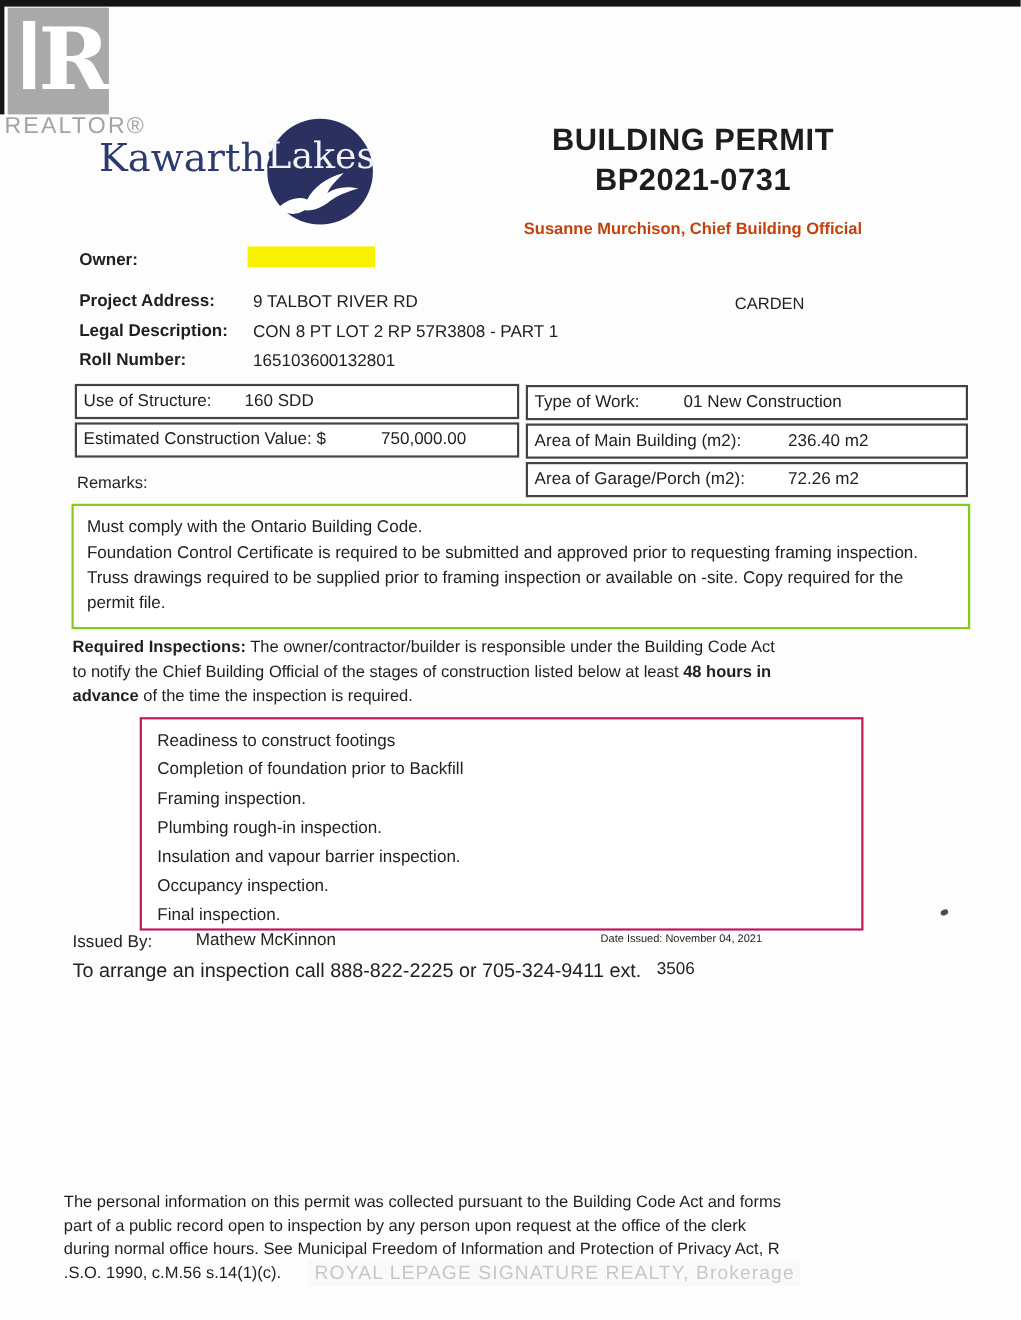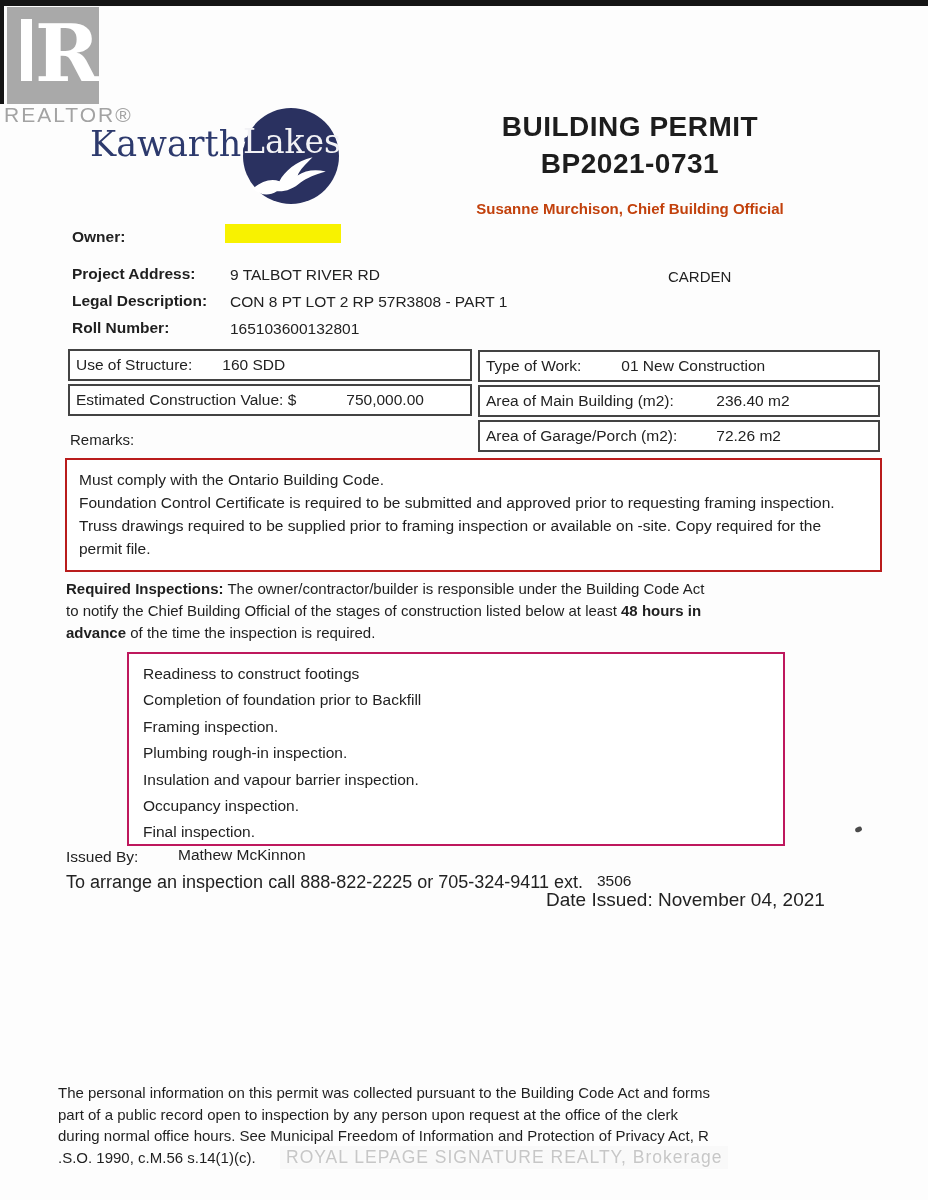--- a/index.html
+++ b/index.html
@@ -39,33 +39,33 @@
   .frow-value{font-size:15.5px;color:#222;}
   .ward{left:668px;top:268px;font-size:15px;color:#222;}
 
   
   .ibox{border:2px solid #434343;height:28px;line-height:28px;font-size:15.5px;
     padding-left:6px;white-space:nowrap;background:#fff;}
   .ibox .lbl{display:inline-block;}
   .ibox .val{display:inline-block;}
 
   .remarks-label{left:70px;top:431px;font-size:15px;color:#222;}
-  .remarks-box{left:65px;top:458px;width:789px;border:2px solid #b91c1c;background:#fff;
+  .remarks-box{left:65px;top:458px;width:789px;border:2px solid #84cc16;background:#fff;
     padding:8px 12px 10px 12px;font-size:15.5px;line-height:23px;color:#222;}
 
   .req-para{left:66px;top:578px;width:644px;font-size:15px;line-height:22px;color:#1f1f1f;}
   .req-para b{font-weight:bold;}
 
   .insp-box{left:127px;top:652px;width:640px;height:178px;border:2px solid #be185d;background:#fff;
     padding:7px 0 5px 14px;font-size:15.5px;color:#222;}
   .insp-item{line-height:26.4px;}
 
   .issued-label{left:66px;top:848px;font-size:15.5px;color:#222;}
   .issued-value{left:178px;top:846px;font-size:15.5px;color:#222;}
-  .date-issued{left:546px;top:848px;font-size:19px;color:#222;margin-top:41px;}
+  .date-issued{left:546px;top:848px;font-size:10px;color:#222;}
   .phone-line{left:66px;top:872px;font-size:18px;color:#222;}
   .extension{left:597px;top:872px;font-size:15.5px;color:#222;}
 
   .artifact-dot{left:855px;top:827px;width:7px;height:5px;background:#2b2b2b;
     border-radius:60% 40% 50% 50%;transform:rotate(-20deg);opacity:.85;}
 
   .footer-para{left:58px;top:1082px;width:660px;font-size:15px;line-height:21.5px;color:#1f1f1f;}
 
   .watermark{left:280px;top:1146px;font-size:17.5px;letter-spacing:1px;color:#c7c7c7;
     text-shadow:0 0 5px #ffffff;background:rgba(246,246,246,.55);padding:1px 6px;white-space:nowrap;}

